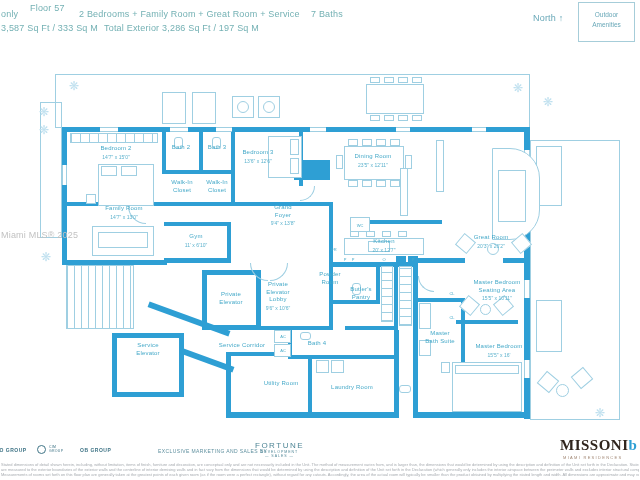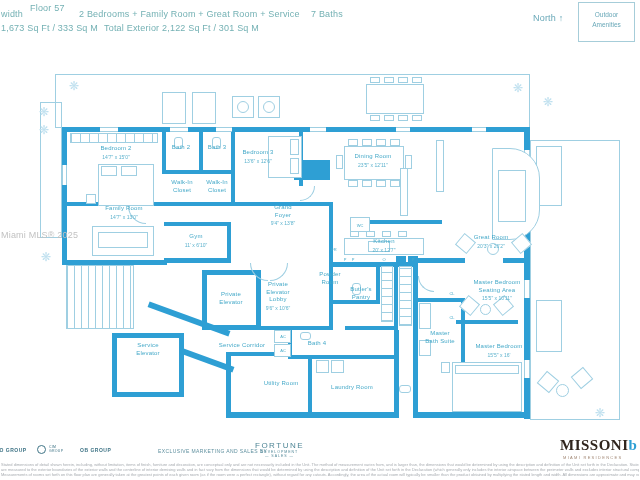--- a/index.html
+++ b/index.html
@@ -44,26 +44,26 @@
   .ffort1{font-size:8px;letter-spacing:1.5px;color:#4f8696}
   .ffort2{font-size:3.5px;letter-spacing:1px;color:#4f8696}
   .missoni{font-family:"Liberation Serif",serif;font-weight:bold;font-size:15px;color:#30251d;letter-spacing:.5px}
   .missoni .bmark{color:var(--wall)}
   .msub{font-size:4px;letter-spacing:1.3px;color:#a08673}
   .disc{position:absolute;font-size:4px;color:#a7abb0;white-space:nowrap;overflow:hidden;width:638px;left:1px}
 </style>
 </head>
 <body>
 
-<div class="htx" style="left:1px;top:9px">width</div>
+<div class="htx" style="left:1px;top:9px">only</div>
 <div class="htx" style="left:30px;top:3px">Floor 57</div>
 <div class="htx" style="left:79px;top:9px">2 Bedrooms + Family Room + Great Room + Service</div>
 <div class="htx" style="left:311px;top:9px">7 Baths</div>
-<div class="htx" style="left:1px;top:23px">1,673 Sq Ft / 333 Sq M</div>
-<div class="htx" style="left:104px;top:23px">Total Exterior 2,122 Sq Ft / 301 Sq M</div>
+<div class="htx" style="left:1px;top:23px">3,587 Sq Ft / 333 Sq M</div>
+<div class="htx" style="left:104px;top:23px">Total Exterior 3,286 Sq Ft / 197 Sq M</div>
 <div class="htx" style="left:533px;top:13px;color:#69a8b8">North ↑</div>
 <div class="outbox" style="left:578px;top:2px;width:57px;height:40px">
   <div>Outdoor</div>
   <div>Amenities</div>
 </div>
 
 <div class="wm" style="left:1px;top:230px">Miami MLS® 2025</div>
 
 <div class="abs" id="plan" style="left:0;top:0;width:640px;height:480px">
 

